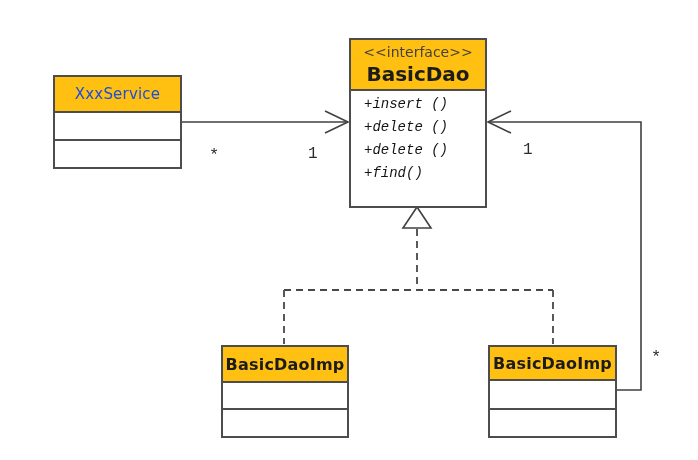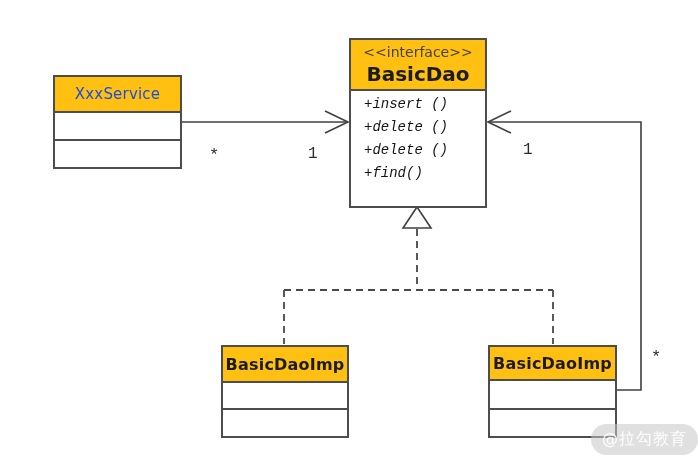--- a/index.html
+++ b/index.html
@@ -95,15 +95,14 @@
     </div>
     <div class="uml-comp" style="height:29px;"></div>
     <div class="uml-comp last"></div>
   </div>
 
   <div class="mult" style="left:209px;top:146px;">*</div>
   <div class="mult" style="left:308px;top:145px;font-size:16px;">1</div>
   <div class="mult" style="left:523px;top:141px;font-size:16px;">1</div>
   <div class="mult" style="left:651px;top:348px;">*</div>
 
-  <div class="watermark">@拉勾教育</div>
 
 </div>
 
 </body></html>

